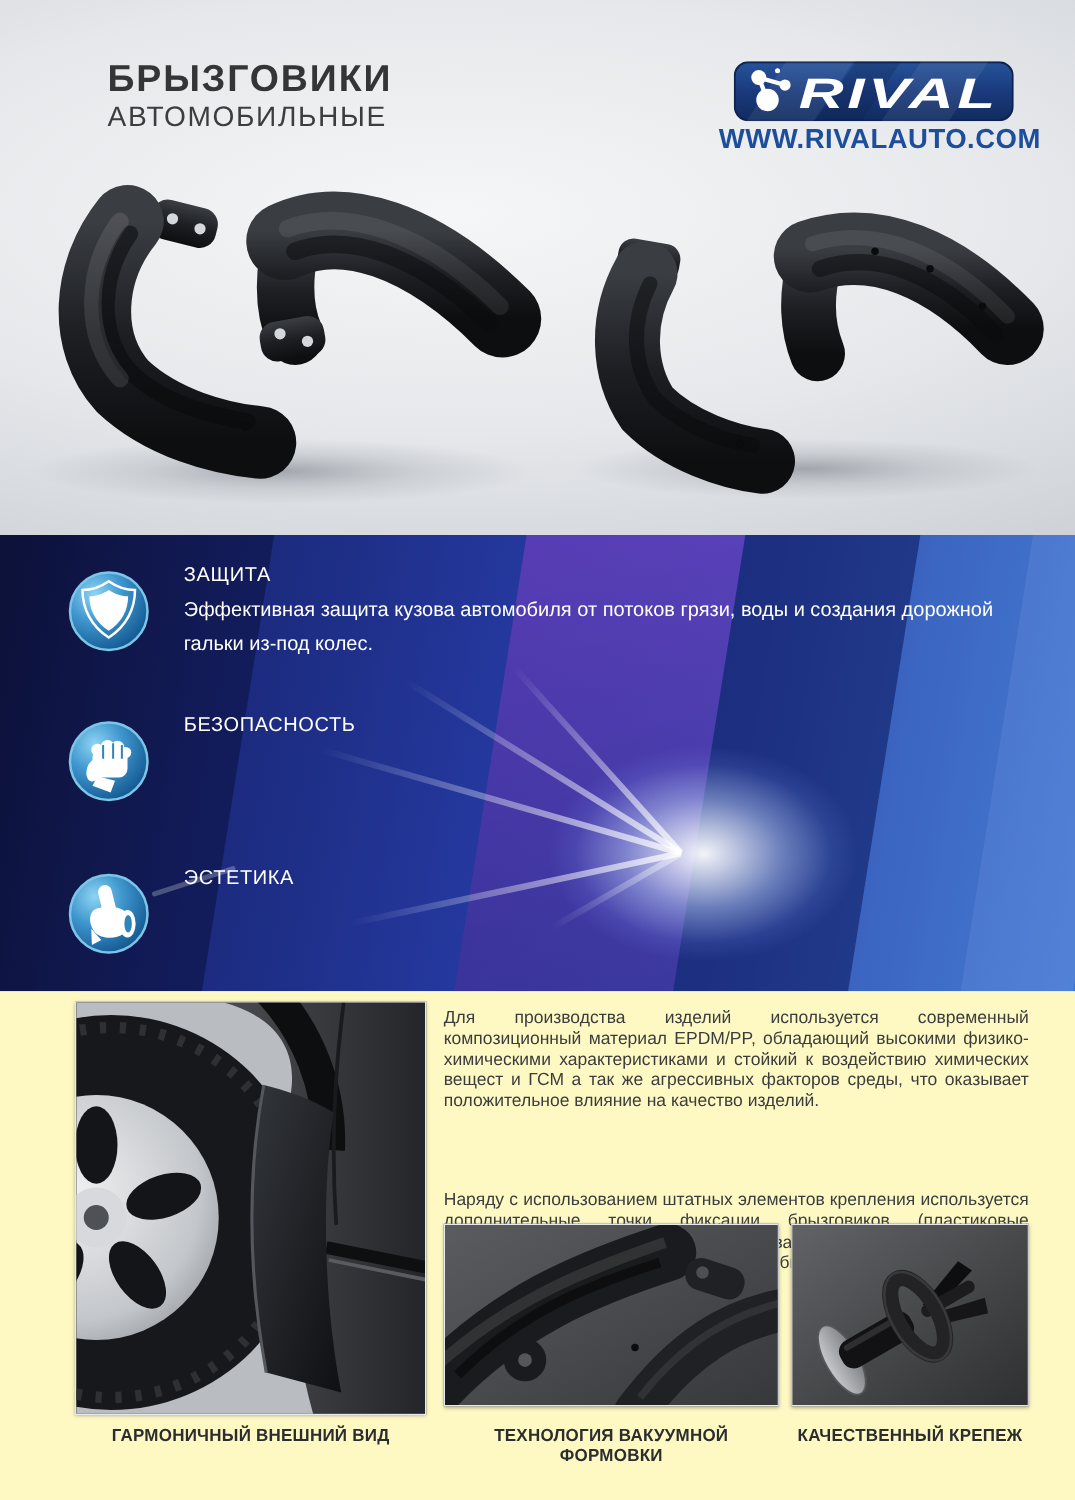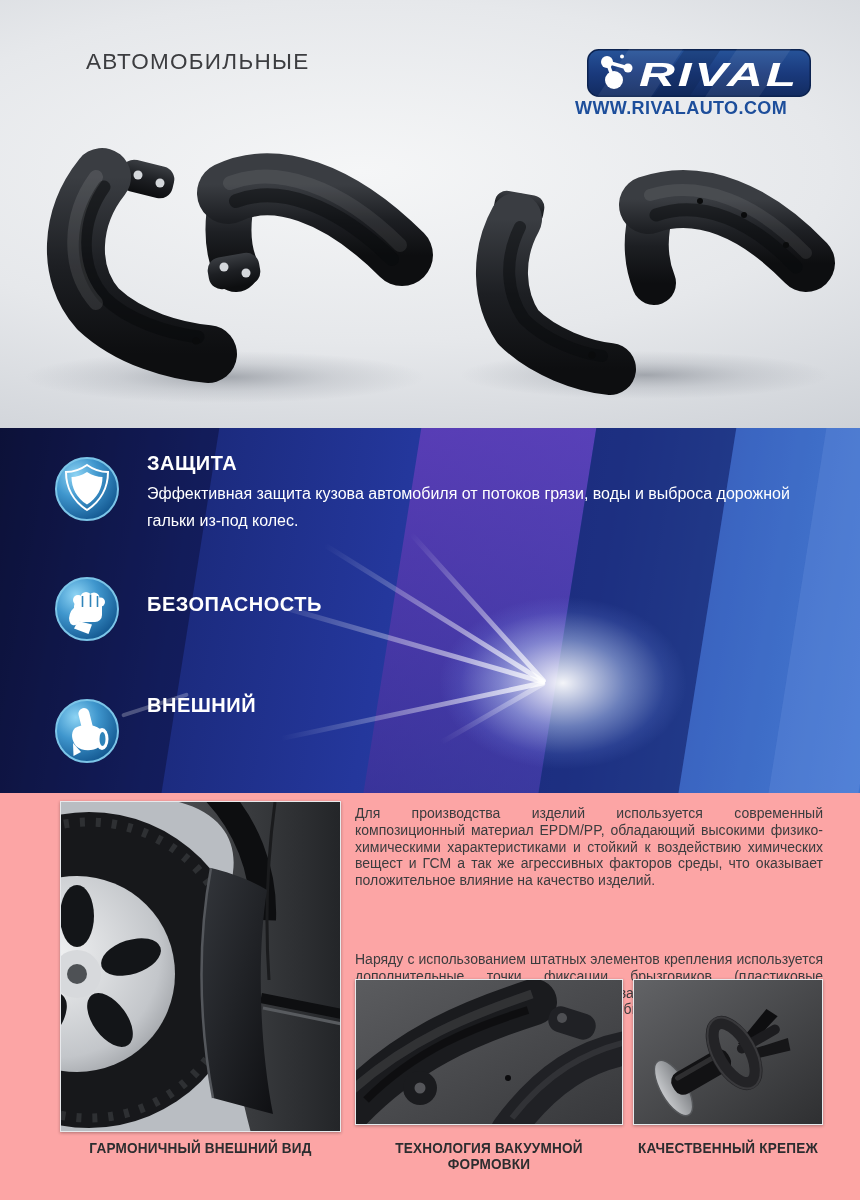--- a/index.html
+++ b/index.html
@@ -12,22 +12,22 @@
   
   .top-section {
     position:absolute; left:0; top:0; width:860px; height:428px;
     background: radial-gradient(130% 95% at 42% 40%, #f5f6f7 0%, #e6e8eb 42%, #c9cdd3 85%, #bfc3ca 100%);
   }
   .title-block { position:absolute; left:86px; top:48px; }
   .title-line1 { font-size:30px; font-weight:bold; color:#343537; letter-spacing:1.5px; line-height:1.05; }
   .title-line2 { font-size:22.5px; font-weight:normal; color:#3c3d40; letter-spacing:1.3px; margin-top:1px; }
   .logo-svg { position:absolute; left:587px; top:49px; }
   .website {
-    position:absolute; left:575px; top:98px; width:248px; text-align:left;
-    font-size:18px; font-weight:bold; color:#1d4e9b; letter-spacing:0.4px;
+    position:absolute; left:575px; top:98px; width:248px; text-align:right;
+    font-size:22px; font-weight:bold; color:#1d4e9b; letter-spacing:0.4px;
   }
   .product-photo { position:absolute; left:0; top:135px; }
 
   
   .band {
     position:absolute; left:0; top:428px; width:860px; height:365px; overflow:hidden;
     background: linear-gradient(100deg,#10173f 0%,#1b2a7c 22%,#24379c 45%,#2847ab 68%,#3566c2 88%,#3f74cf 100%);
   }
   .slab { position:absolute; top:-25px; height:420px; transform:skewX(-9deg); }
   .slab.s-darkleft  { left:-30px;  width:220px; background:rgba(8,12,48,0.45); }
@@ -47,27 +47,27 @@
   .st1 { width:270px; transform:rotate(168deg); }
   .st2 { width:300px; transform:rotate(196deg); }
   .st3 { width:260px; transform:rotate(212deg); }
   .st4 { width:200px; transform:rotate(228deg); }
   .st5 { width:120px; transform:rotate(150deg); opacity:.6; }
   .minidash { position:absolute; height:4px; border-radius:2px; background:rgba(255,255,255,0.25); }
   .md1 { left:120px; top:700px; width:70px; transform:rotate(-18deg); top:275px; }
   .md2 { left:70px;  top:310px; width:50px; transform:rotate(-18deg); opacity:.7; }
 
   .feature-row { position:absolute; left:54px; width:780px; display:flex; gap:27px; z-index:5; }
-  .fr1 { top:24px; } .fr2 { top:144px;align-items:center; } .fr3 { top:266px; }
+  .fr1 { top:24px; } .fr2 { top:144px; } .fr3 { top:266px; }
   .feature-icon { flex:0 0 66px; margin-top:4px; }
-  .feature-title { font-size:20px; font-weight:bold; color:#ffffff; letter-spacing:0.5px; margin-bottom:5px; }
+  .feature-title { font-size:16px; font-weight:normal; color:#ffffff; letter-spacing:0.5px; margin-bottom:5px; }
   .feature-text { font-size:16px; color:#ffffff; line-height:27px; width:662px; }
 
   
-  .bottom-section { position:absolute; left:0; top:793px; width:860px; height:407px; background:#fca5a5; }
+  .bottom-section { position:absolute; left:0; top:793px; width:860px; height:407px; background:#fef9c3; }
   .photo-card { position:absolute; background:#3a3b3d; box-shadow:0 1px 3px rgba(0,0,0,0.30); border:1px solid #e7e9ec; overflow:hidden; }
   .wheel-card  { left:60px;  top:8px;   width:281px; height:331px; }
   .vac-card    { left:355px; top:186px; width:268px; height:146px; }
   .clip-card   { left:633px; top:186px; width:190px; height:146px; }
   .detail-text { position:absolute; left:355px; width:468px; font-size:14px; line-height:16.8px;
                  color:#3b3c3e; text-align:justify; }
   .dp1 { top:12px; } .dp2 { top:110px;margin-top:48px; }
   .caption { position:absolute; top:347px; font-size:14px; font-weight:bold; color:#2c2d2f;
              text-align:center; letter-spacing:0.2px; transform:scaleX(0.97); }
   .cap-left   { left:60px;  width:281px; }
@@ -125,20 +125,21 @@
         <stop offset="1" stop-color="#7d8084"></stop>
     </linearGradient>
   </defs>
 </svg>
 
 <div class="page">
 
   <div class="top-section">
 
     <div class="title-block">
+      <div class="title-line1">БРЫЗГОВИКИ</div>
       <div class="title-line2">АВТОМОБИЛЬНЫЕ</div>
     </div>
 
     <svg class="logo-svg" width="224" height="48" viewBox="0 0 224 48">
       <defs>
           <clipPath id="logoClip">
             <rect x="0" y="0" width="224" height="48" rx="11"></rect>
           </clipPath>
         </defs>
       <rect x="0.75" y="0.75" width="222.5" height="46.5" rx="11" fill="url(#logoG)" stroke="#0c2350" stroke-width="1.5"></rect>
@@ -220,21 +221,21 @@
     <div class="minidash md2"></div>
 
     <div class="feature-row fr1">
       <svg class="feature-icon" width="66" height="66" viewBox="0 0 66 66">
         <circle cx="33" cy="33" r="31" fill="url(#iconG)" stroke="#7cc5e8" stroke-width="2"></circle>
         <path d="M33,9 C40,14 48,16 54,16 C54,31 47,45 33,54 C19,45 12,31 12,16 C18,16 26,14 33,9 Z" fill="none" stroke="#ffffff" stroke-width="2"></path>
         <path d="M33,16 C38,19.5 44,21 48.5,21 C48.5,32 43.5,42 33,48.5 C22.5,42 17.5,32 17.5,21 C22,21 28,19.5 33,16 Z" fill="#ffffff"></path>
       </svg>
       <div>
         <div class="feature-title">ЗАЩИТА</div>
-        <div class="feature-text">Эффективная защита кузова автомобиля от потоков грязи, воды и выброса дорожной гальки из-под колес.</div>
+        <div class="feature-text">Эффективная защита кузова автомобиля от потоков грязи, воды и создания дорожной гальки из-под колес.</div>
       </div>
     </div>
 
     <div class="feature-row fr2">
       <svg class="feature-icon" width="66" height="66" viewBox="0 0 66 66">
         <circle cx="33" cy="33" r="31" fill="url(#iconG)" stroke="#7cc5e8" stroke-width="2"></circle>
         <g fill="#ffffff">
           <rect x="20" y="23" width="28" height="23" rx="7"></rect>
           <circle cx="24" cy="24" r="5"></circle>
             <circle cx="32" cy="21.5" r="5.5"></circle>
@@ -259,21 +260,21 @@
         <circle cx="33" cy="33" r="31" fill="url(#iconG)" stroke="#7cc5e8" stroke-width="2"></circle>
         <g fill="#ffffff">
           <rect x="26" y="10" width="11" height="25" rx="5.5" transform="rotate(-14 31 22)"></rect>
           <path d="M 21,30 C 28,26 40,26 46,31 C 51,36 51,44 45,49 C 38,54 27,53 22,48 C 18,43 16,35 21,30 Z"></path>
           <ellipse cx="48" cy="41" rx="6.5" ry="11"></ellipse>
           <path d="M 19,45 l 8,9 -7.5,4 z"></path>
         </g>
         <ellipse cx="48.5" cy="41" rx="3" ry="7" fill="#2f84ba"></ellipse>
       </svg>
       <div>
-        <div class="feature-title">ВНЕШНИЙ</div>
+        <div class="feature-title">ЭСТЕТИКА</div>
       </div>
     </div>
   </div>
 
   <div class="bottom-section">
 
     <div class="photo-card wheel-card">
       <svg width="281" height="331" viewBox="0 0 281 331">
         <rect width="281" height="331" fill="#b9bdc2"></rect>
         <circle cx="28" cy="168" r="158" fill="#17181b"></circle>

